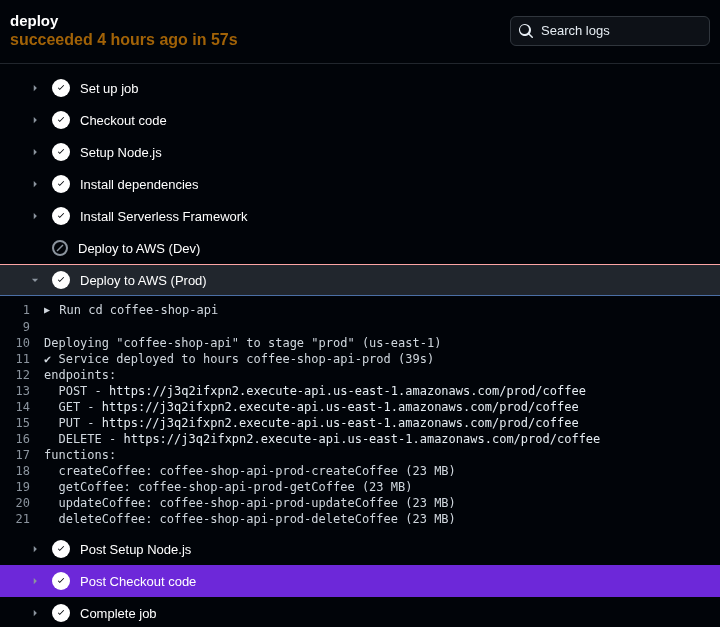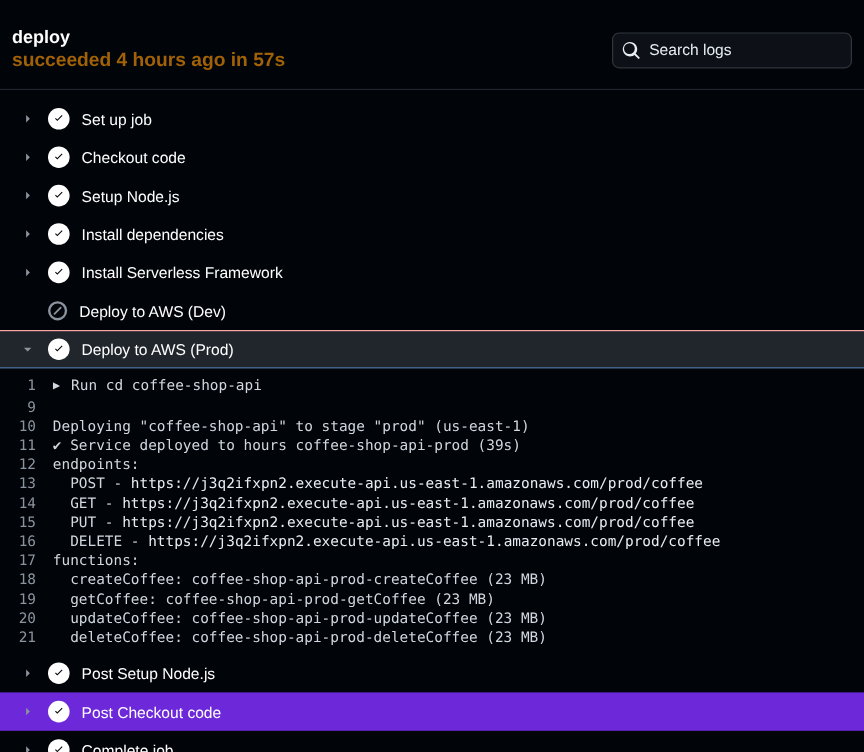--- a/index.html
+++ b/index.html
@@ -7,21 +7,21 @@
   body {
     background: #010409;
     color: #e6edf3;
     font-family: -apple-system, BlinkMacSystemFont, "Segoe UI", Helvetica, Arial, sans-serif;
     font-size: 13px;
   }
   .header {
     display: flex;
     justify-content: space-between;
     align-items: center;
-    padding: 23px 10px 14px 10px;
+    padding: 12px 10px 14px 10px;
     border-bottom: 1px solid #21262d;
   }
   .header-left { display: flex; flex-direction: column; gap: 2px; }
   .workflow-title { font-size: 15px; font-weight: 600; color: #ffffff; }
   .workflow-subtitle { font-size: 16px; color: #a16207; font-weight: bold; }
   .search-wrap {
     position: relative;
     width: 200px;
   }
   .search-input {
@@ -41,21 +41,21 @@
     top: 7px;
     width: 16px;
     height: 16px;
     fill: #e6edf3;
   }
   .steps { padding-top: 8px; }
   .step-row {
     display: flex;
     align-items: center;
     height: 32px;
-    padding-left: 16px;
+    padding-left: 28px;
     gap: 10px;
     cursor: pointer;
   }
   .step-row.hot { background: #6d28d9; }
   .step-row.expanded {
     background: #21262d;
     border-top: 1px solid #fca5a5;
     border-bottom: 1px solid #4b6fa5;
   }
   .chevron {

